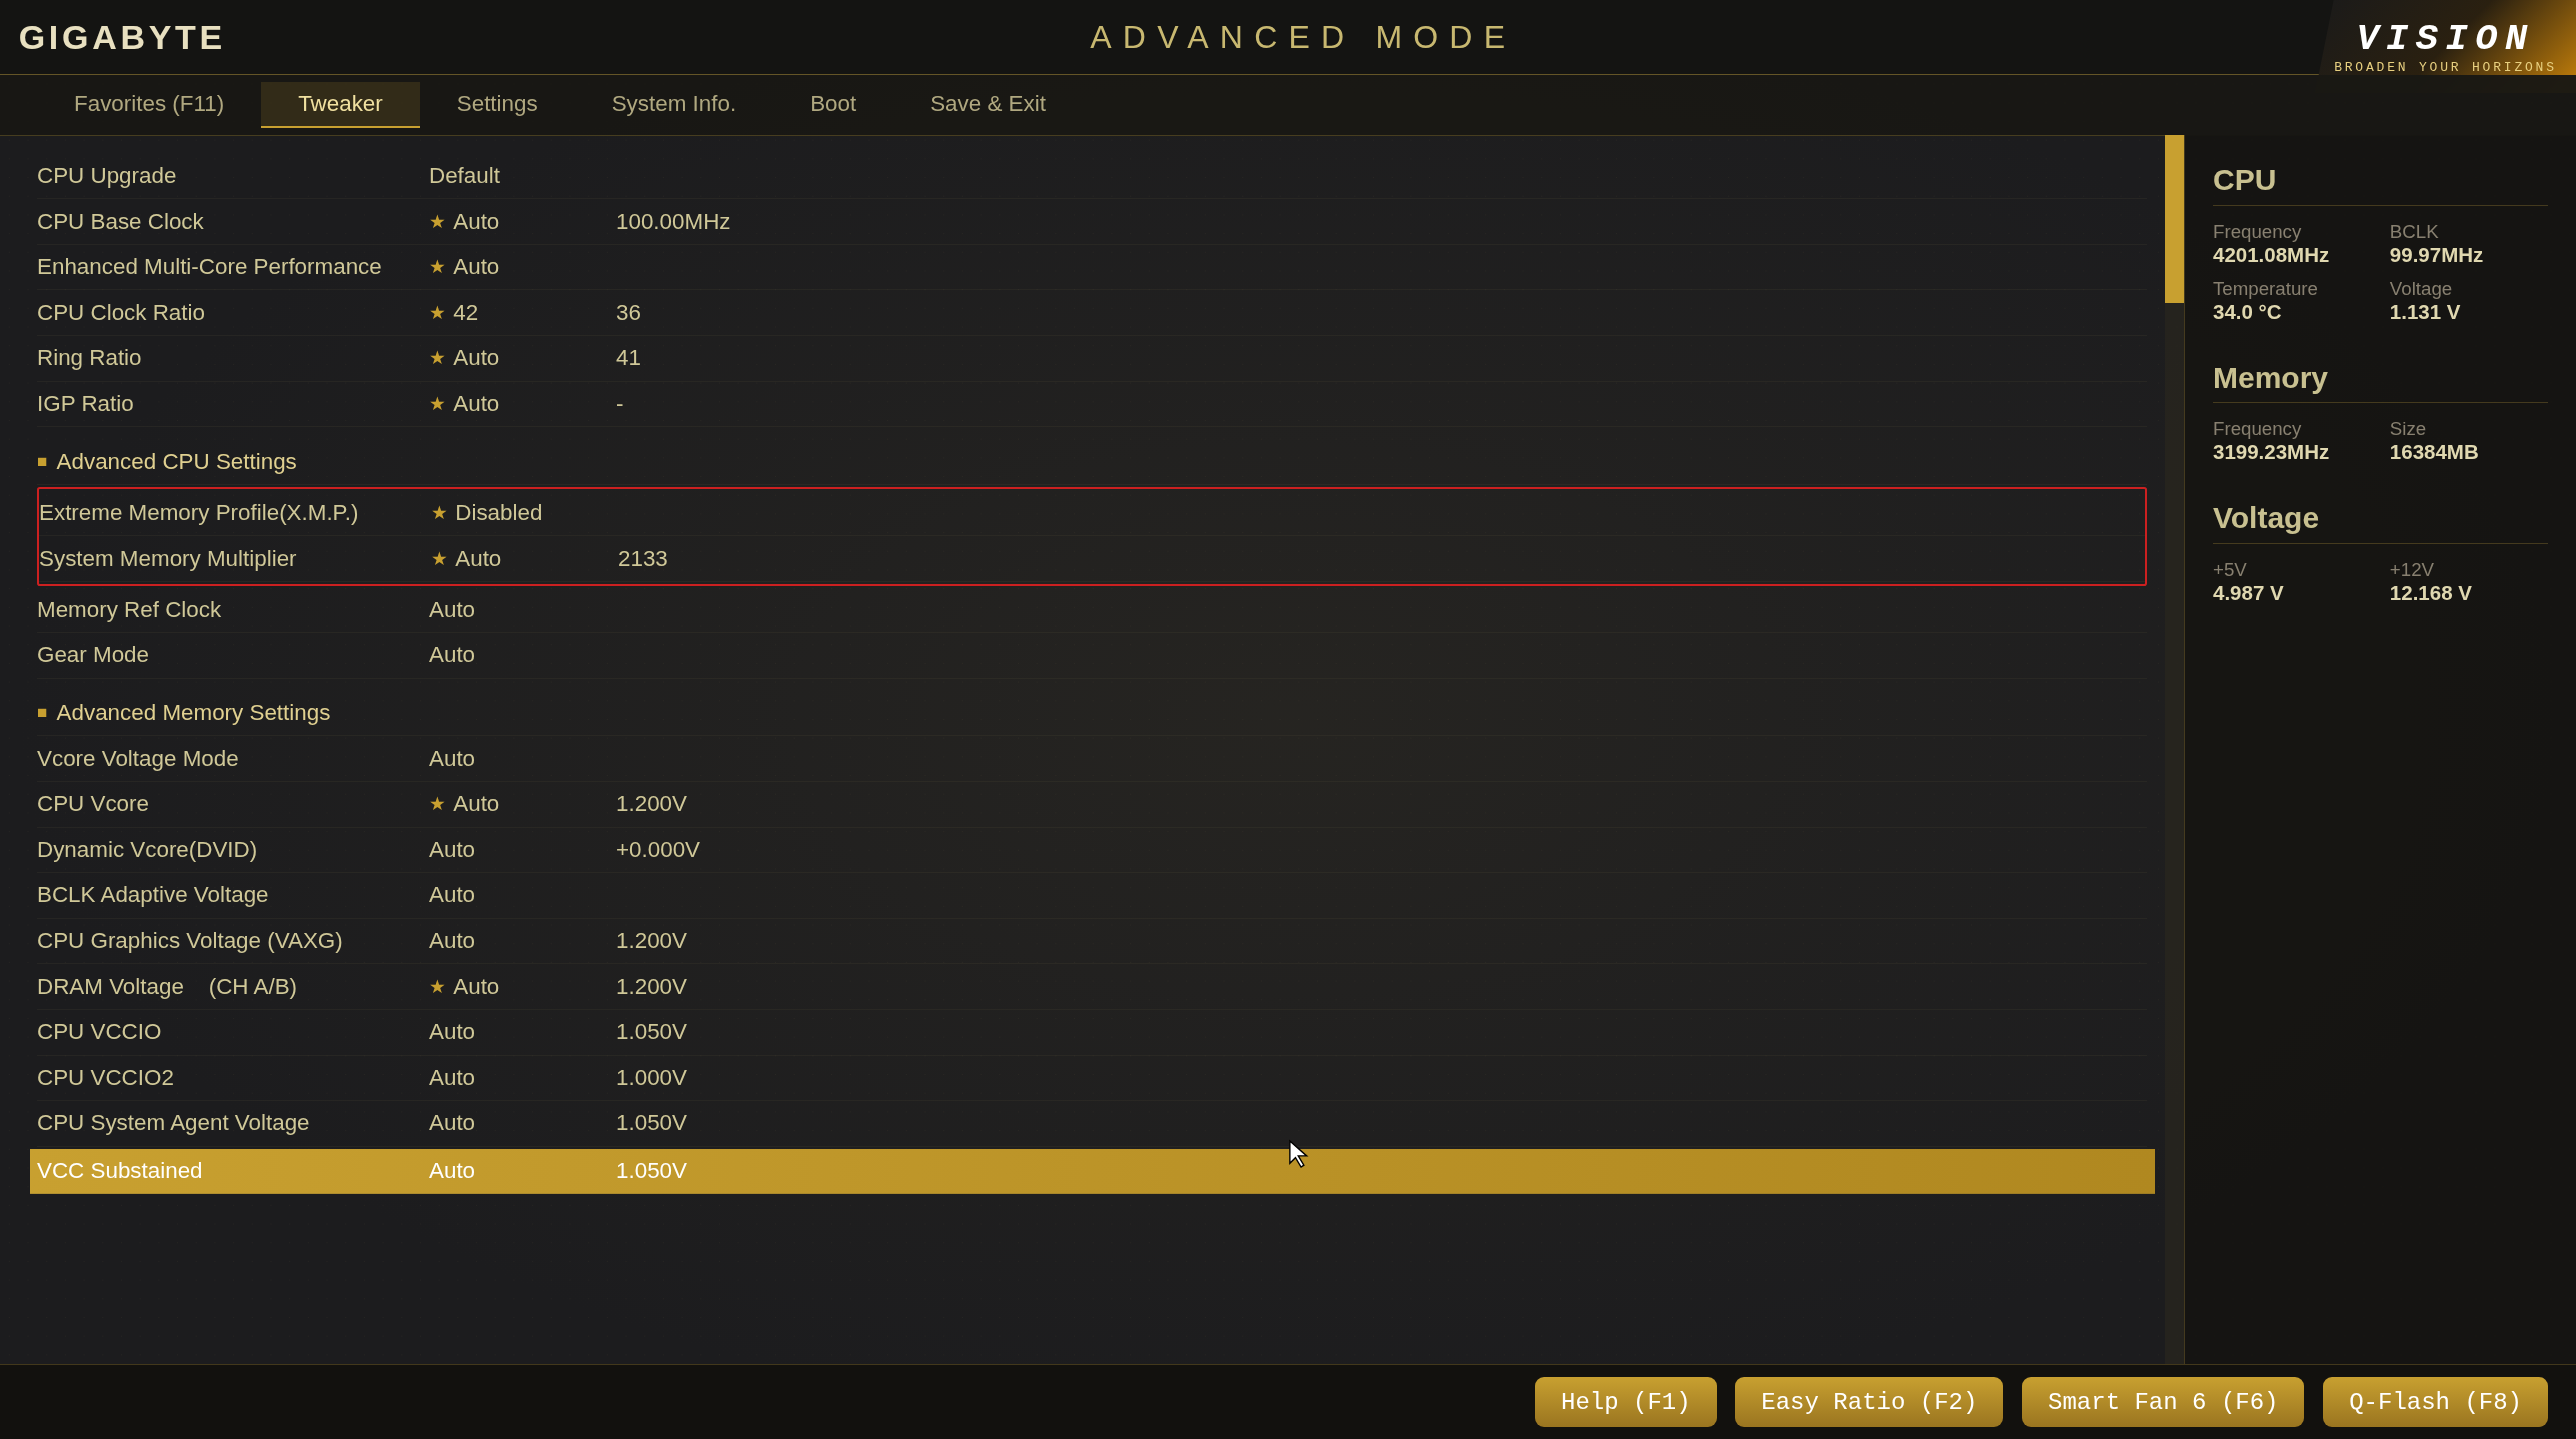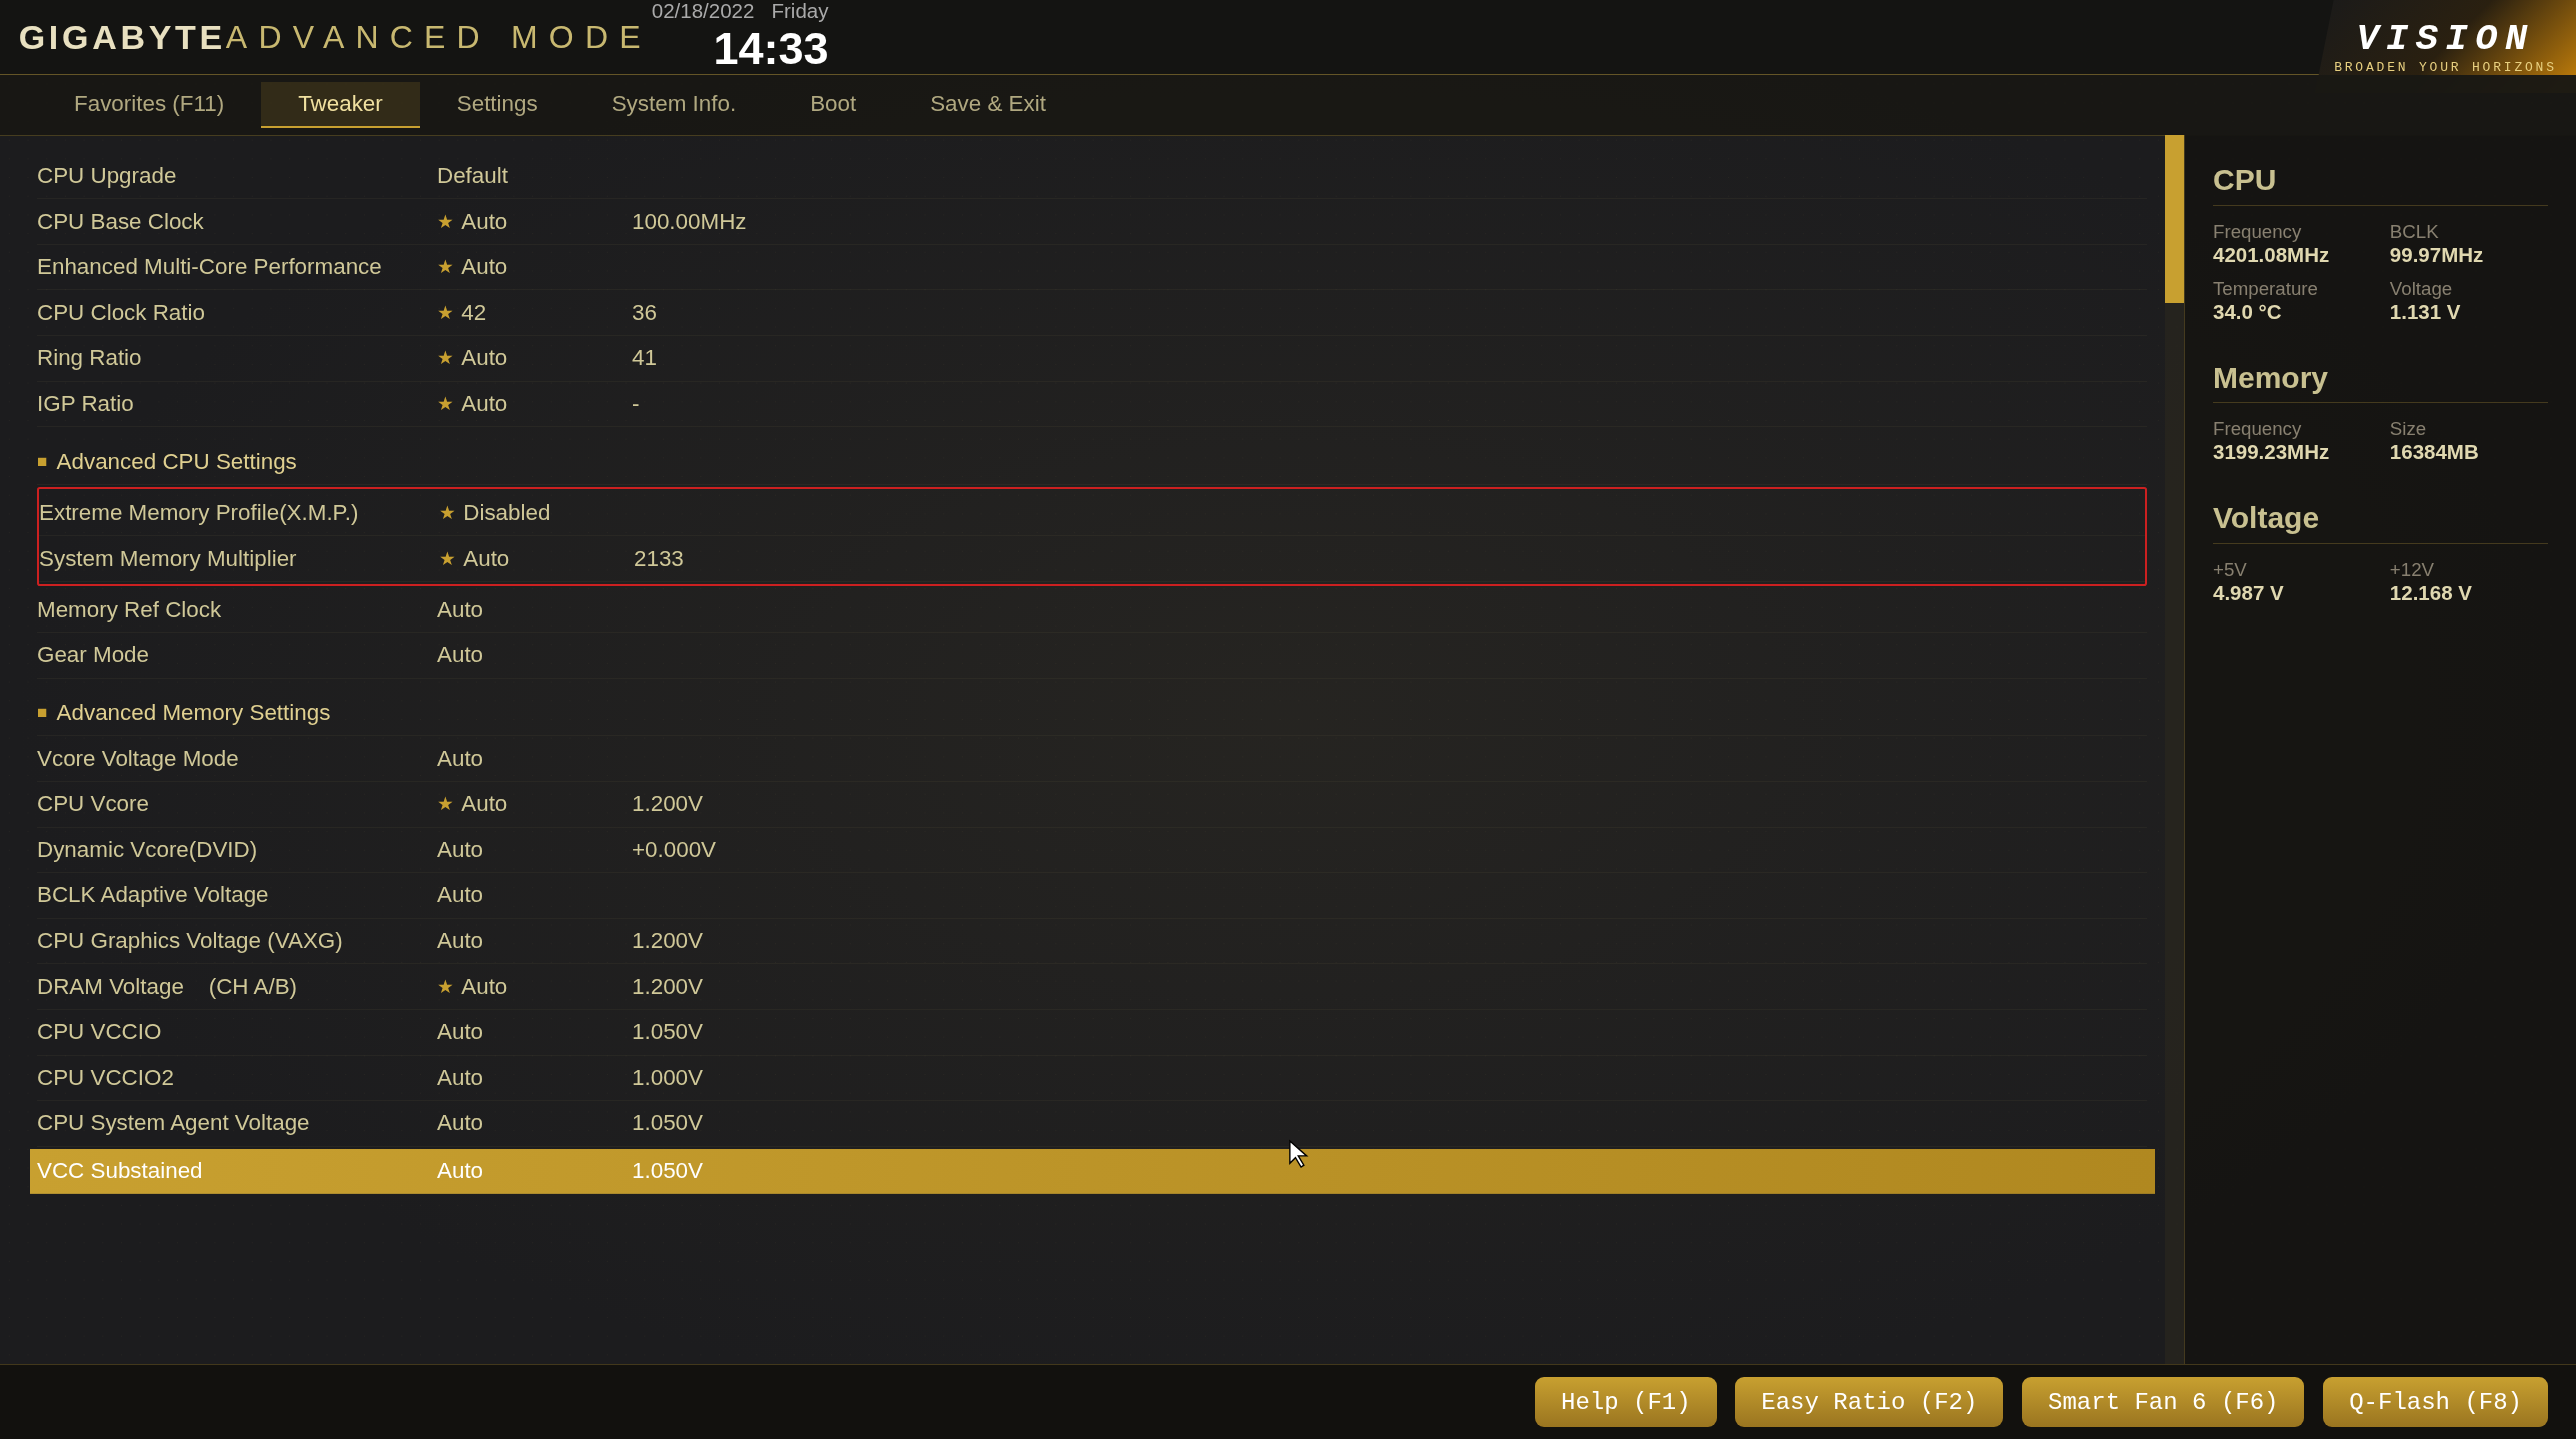--- a/index.html
+++ b/index.html
@@ -29,20 +29,21 @@
       background-size: 18.7px 18.7px;
     }
 
     
     .top-bar {
       position: absolute;
       top: 0; left: 0; right: 0;
       height: 75px;
       display: flex;
       align-items: center;
+      justify-content: space-between;
       padding: 0 18.7px;
       background: rgba(20,20,18,0.95);
       border-bottom: 1.9px solid rgba(180,150,60,0.5);
     }
 
     .gigabyte-logo {
       color: #e8e0c0;
       font-size: 34px;
       font-weight: bold;
       letter-spacing: 3.7px;
@@ -141,21 +142,20 @@
       overflow: hidden;
       position: relative;
     }
 
     .setting-row {
       display: flex;
       align-items: center;
       padding: 9.3px 0;
       border-bottom: 0.9px solid rgba(80,75,55,0.2);
       min-height: 45px;
-      gap: 8px;
     }
 
     .setting-name {
       color: #d0c898;
       font-size: 22.4px;
       font-family: Arial, sans-serif;
       min-width: 392px;
       flex-shrink: 0;
     }
     .setting-name.section {

